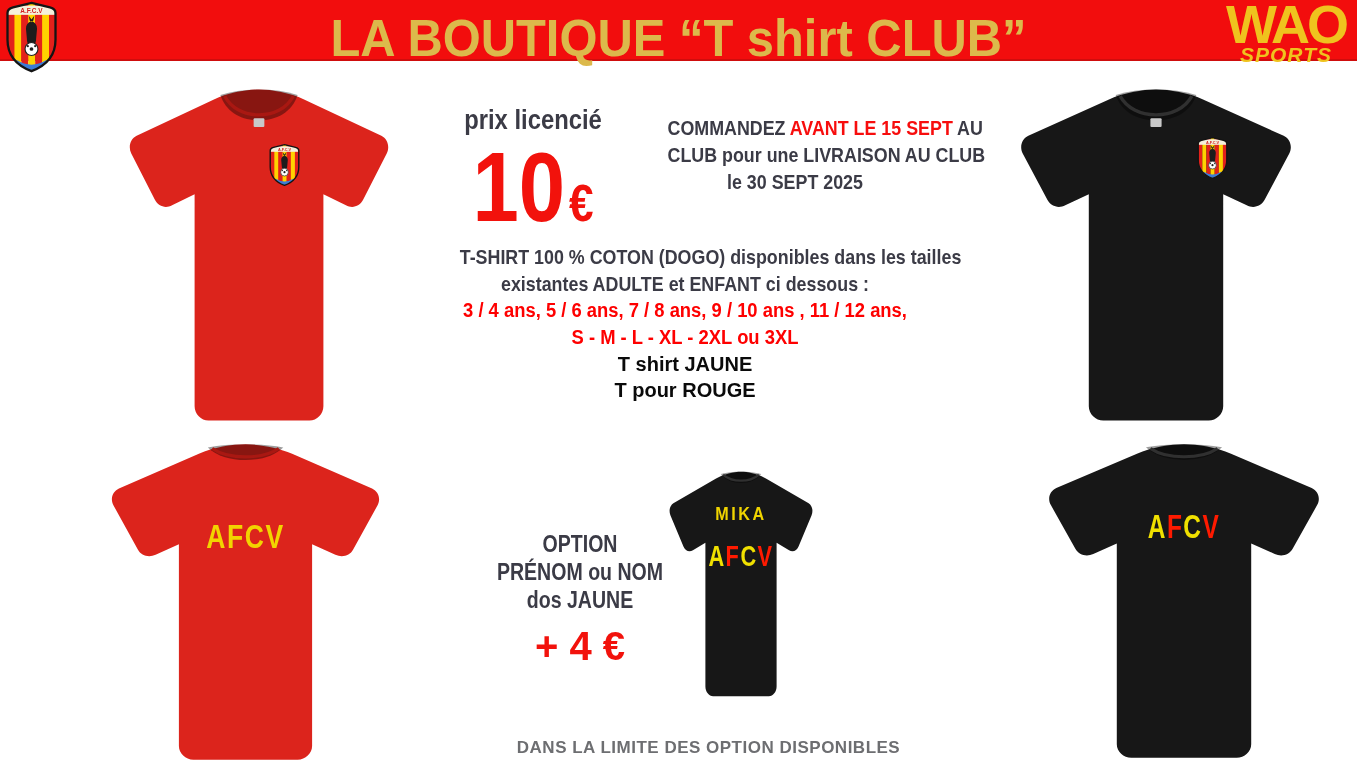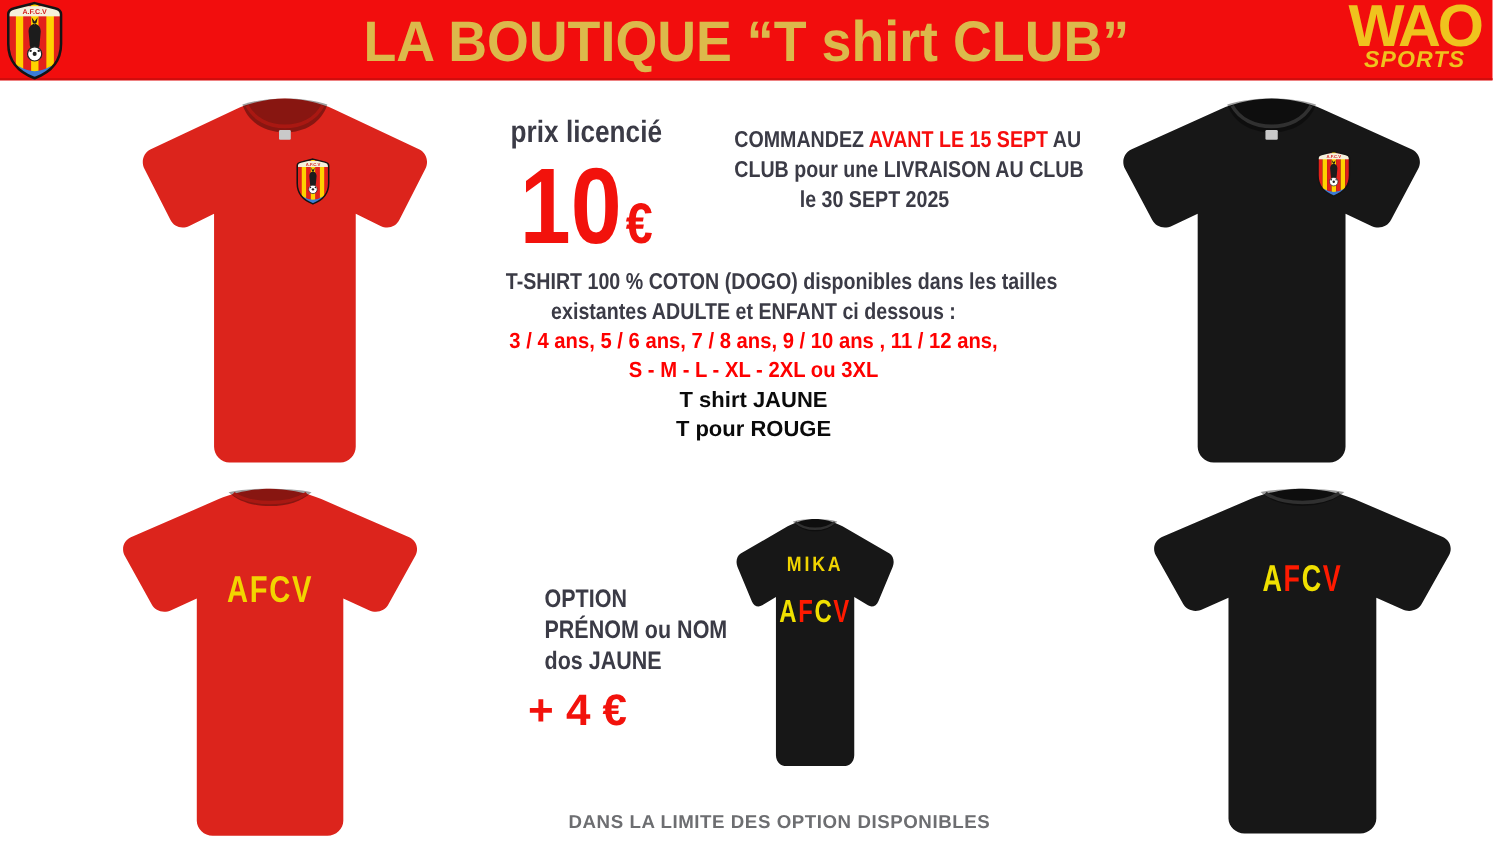--- a/index.html
+++ b/index.html
@@ -1,20 +1,20 @@
 <!DOCTYPE html>
 <html><head>
 <meta charset="utf-8">
 <style>
   html,body{margin:0;padding:0;background:#fff;}
   body{width:1357px;height:765px;position:relative;overflow:hidden;
        font-family:"Liberation Sans",sans-serif;}
 
   
-  .header{position:absolute;left:0;top:0;width:100%;height:73px;
+  .header{position:absolute;left:0;top:0;width:100%;height:61px;
           background:#F20D0D;border-bottom:2px solid #cf0d0d;box-sizing:border-box;}
   .title{position:absolute;left:0;top:0;width:100%;height:73px;line-height:76px;
          text-align:center;font-weight:bold;font-size:52px;color:#DCB94B;
          letter-spacing:0;transform:scaleX(.94);transform-origin:50% 50%;white-space:nowrap;}
   .header-crest{position:absolute;left:3px;top:1px;width:57px;height:72px;}
   .brand{position:absolute;right:10px;top:1px;width:122px;text-align:center;color:#EFC31E;}
   .brand .wao{font-weight:bold;font-size:54px;letter-spacing:-3px;line-height:46px;}
   .brand .sports{font-weight:bold;font-size:21px;letter-spacing:1px;line-height:20px;margin-top:-2px;font-style:italic;}
 
   
@@ -53,21 +53,21 @@
                font-weight:bold;font-size:21px;color:#3B3B46;line-height:27px;}
   .order-block div{white-space:nowrap;}
   .hl-red{color:#F70D0D;}
 
   .product-block{position:absolute;left:420px;top:243px;width:530px;text-align:center;}
   .pline{font-weight:bold;font-size:21px;color:#3B3B46;line-height:27px;white-space:nowrap;}
   .psizes{font-weight:bold;font-size:20px;color:#FE0000;line-height:27px;white-space:nowrap;
           transform:scaleX(.92);transform-origin:50% 0;}
   .pcolors{font-weight:bold;font-size:20px;color:#0A0A0A;line-height:26px;white-space:nowrap;}
 
-  .option-block{position:absolute;left:480px;top:530px;width:200px;text-align:left;}
+  .option-block{position:absolute;left:480px;top:530px;width:200px;text-align:center;}
   .oline{font-weight:bold;font-size:23px;color:#3B3B46;line-height:28px;white-space:nowrap;}
   .oprice{font-weight:bold;font-size:40px;color:#F2120C;margin-top:10px;white-space:nowrap;}
 
   .footer-note{position:absolute;left:60px;right:0;top:738px;text-align:center;
                font-weight:bold;font-size:17px;color:#6D6E71;letter-spacing:.5px;white-space:nowrap;}
 </style>
 </head>
 <body>
 
 <svg width="0" height="0" style="position:absolute" aria-hidden="true">

